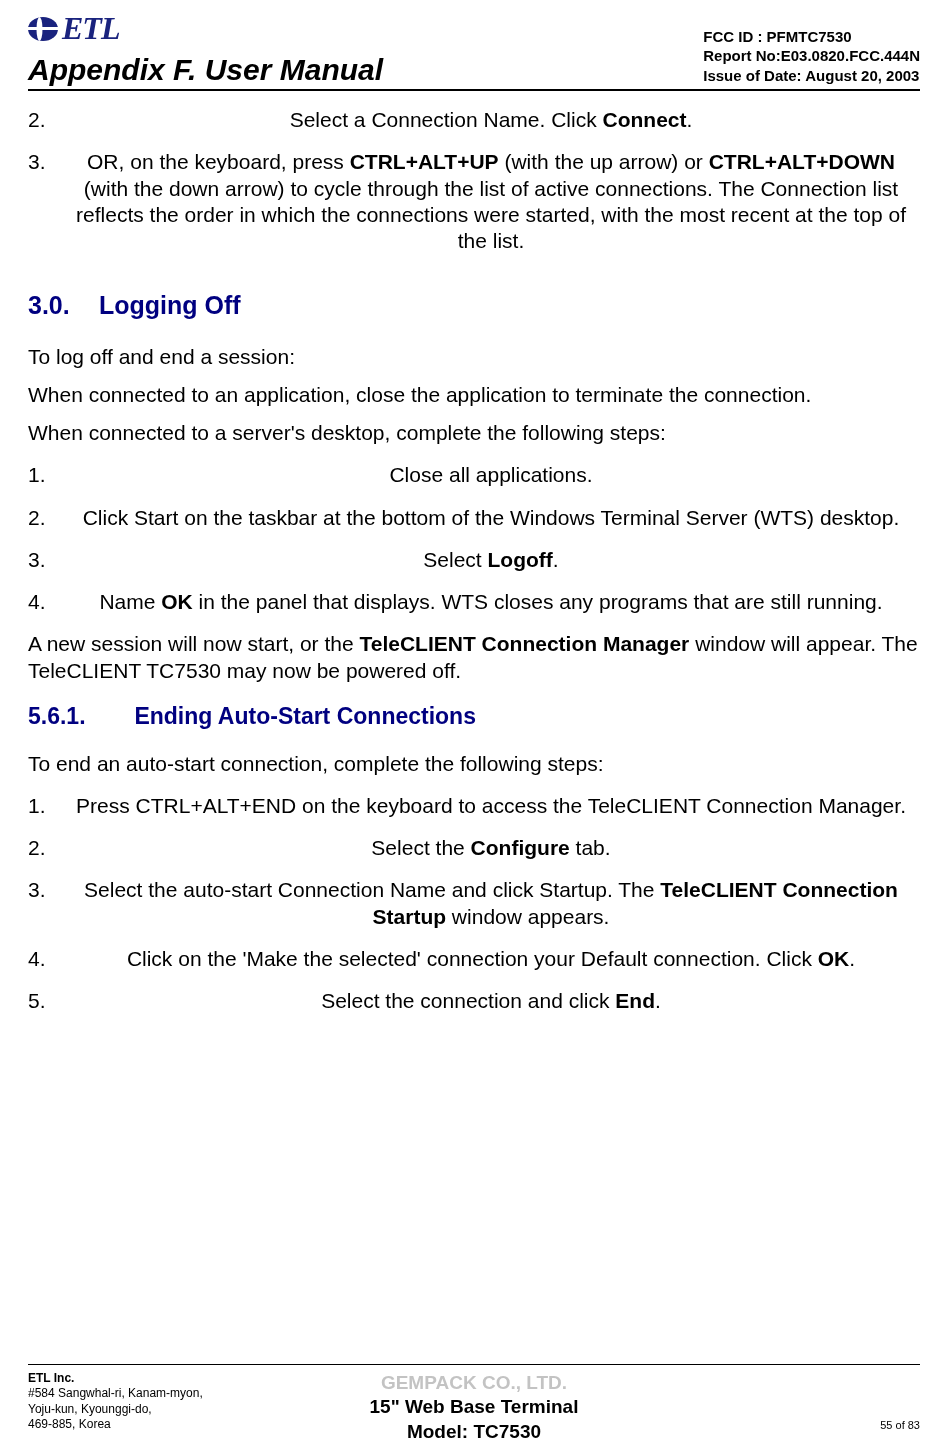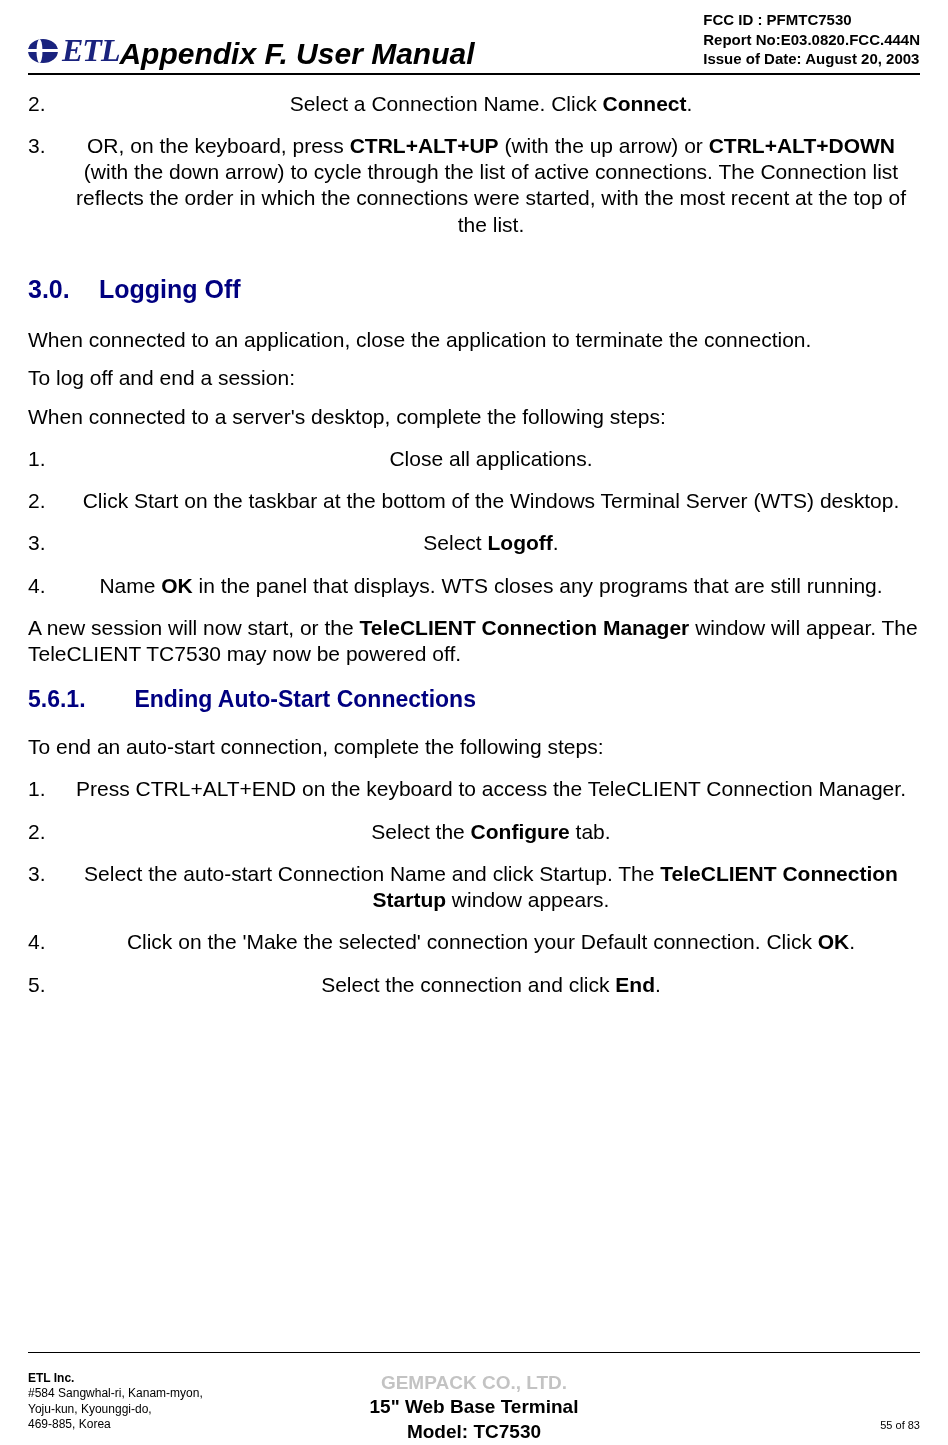--- a/index.html
+++ b/index.html
@@ -12,21 +12,21 @@
       padding: 10px 28px 0 28px;
     }
     .header-row {
       display: flex;
       justify-content: space-between;
       align-items: flex-end;
       border-bottom: 2px solid #000;
       padding-bottom: 2px;
       margin-bottom: 12px;
     }
-    .header-left { display: flex; flex-direction: row; }
+    .header-left { display: flex; flex-direction: column; }
     .logo-box {
       font-weight: bold;
       font-style: italic;
       font-size: 32px;
       color: #1a237e;
       font-family: "Times New Roman", serif;
       letter-spacing: -1px;
       display: flex;
       align-items: center;
       gap: 4px;
@@ -74,21 +74,21 @@
       font-weight: bold;
       color: #000080;
       margin-top: 18px;
       margin-bottom: 20px;
     }
     b { font-weight: bold; }
     .footer {
       position: absolute;
       left: 28px; right: 28px; bottom: 12px;
       border-top: 1px solid #000;
-      padding-top: 18px;
+      padding-top: 6px;
       display: flex;
       justify-content: space-between;
       align-items: flex-start;
       font-size: 12px;
     }
     .footer-left { line-height: 1.3; }
     .footer-center {
       text-align: center;
       font-weight: bold;
       font-size: 19px;
@@ -142,22 +142,22 @@
     <div class="list-content">
       <span>OR, on the keyboard, press </span><b>CTRL+ALT+UP</b><span> (with the up arrow) or </span><b>CTRL+ALT+DOWN</b><span> (with the down arrow) to cycle through the list of active connections. The Connection list reflects the order in which the connections were started, with the most recent at the top of the list.</span>
     </div>
   </div>
 
   <div class="section-h2">
     <span class="sec-num">3.0.</span>
     <span>Logging Off</span>
   </div>
 
+  <div class="para">To log off and end a session:</div>
   <div class="para">When connected to an application, close the application to terminate the connection.</div>
-  <div class="para">To log off and end a session:</div>
   <div class="para">When connected to a server's desktop, complete the following steps:</div>
 
   <div class="list-item">
     <div class="list-num">1.</div>
     <div class="list-content">Close all applications.</div>
   </div>
   <div class="list-item">
     <div class="list-num">2.</div>
     <div class="list-content">Click Start on the taskbar at the bottom of the Windows Terminal Server (WTS) desktop.</div>
   </div>

